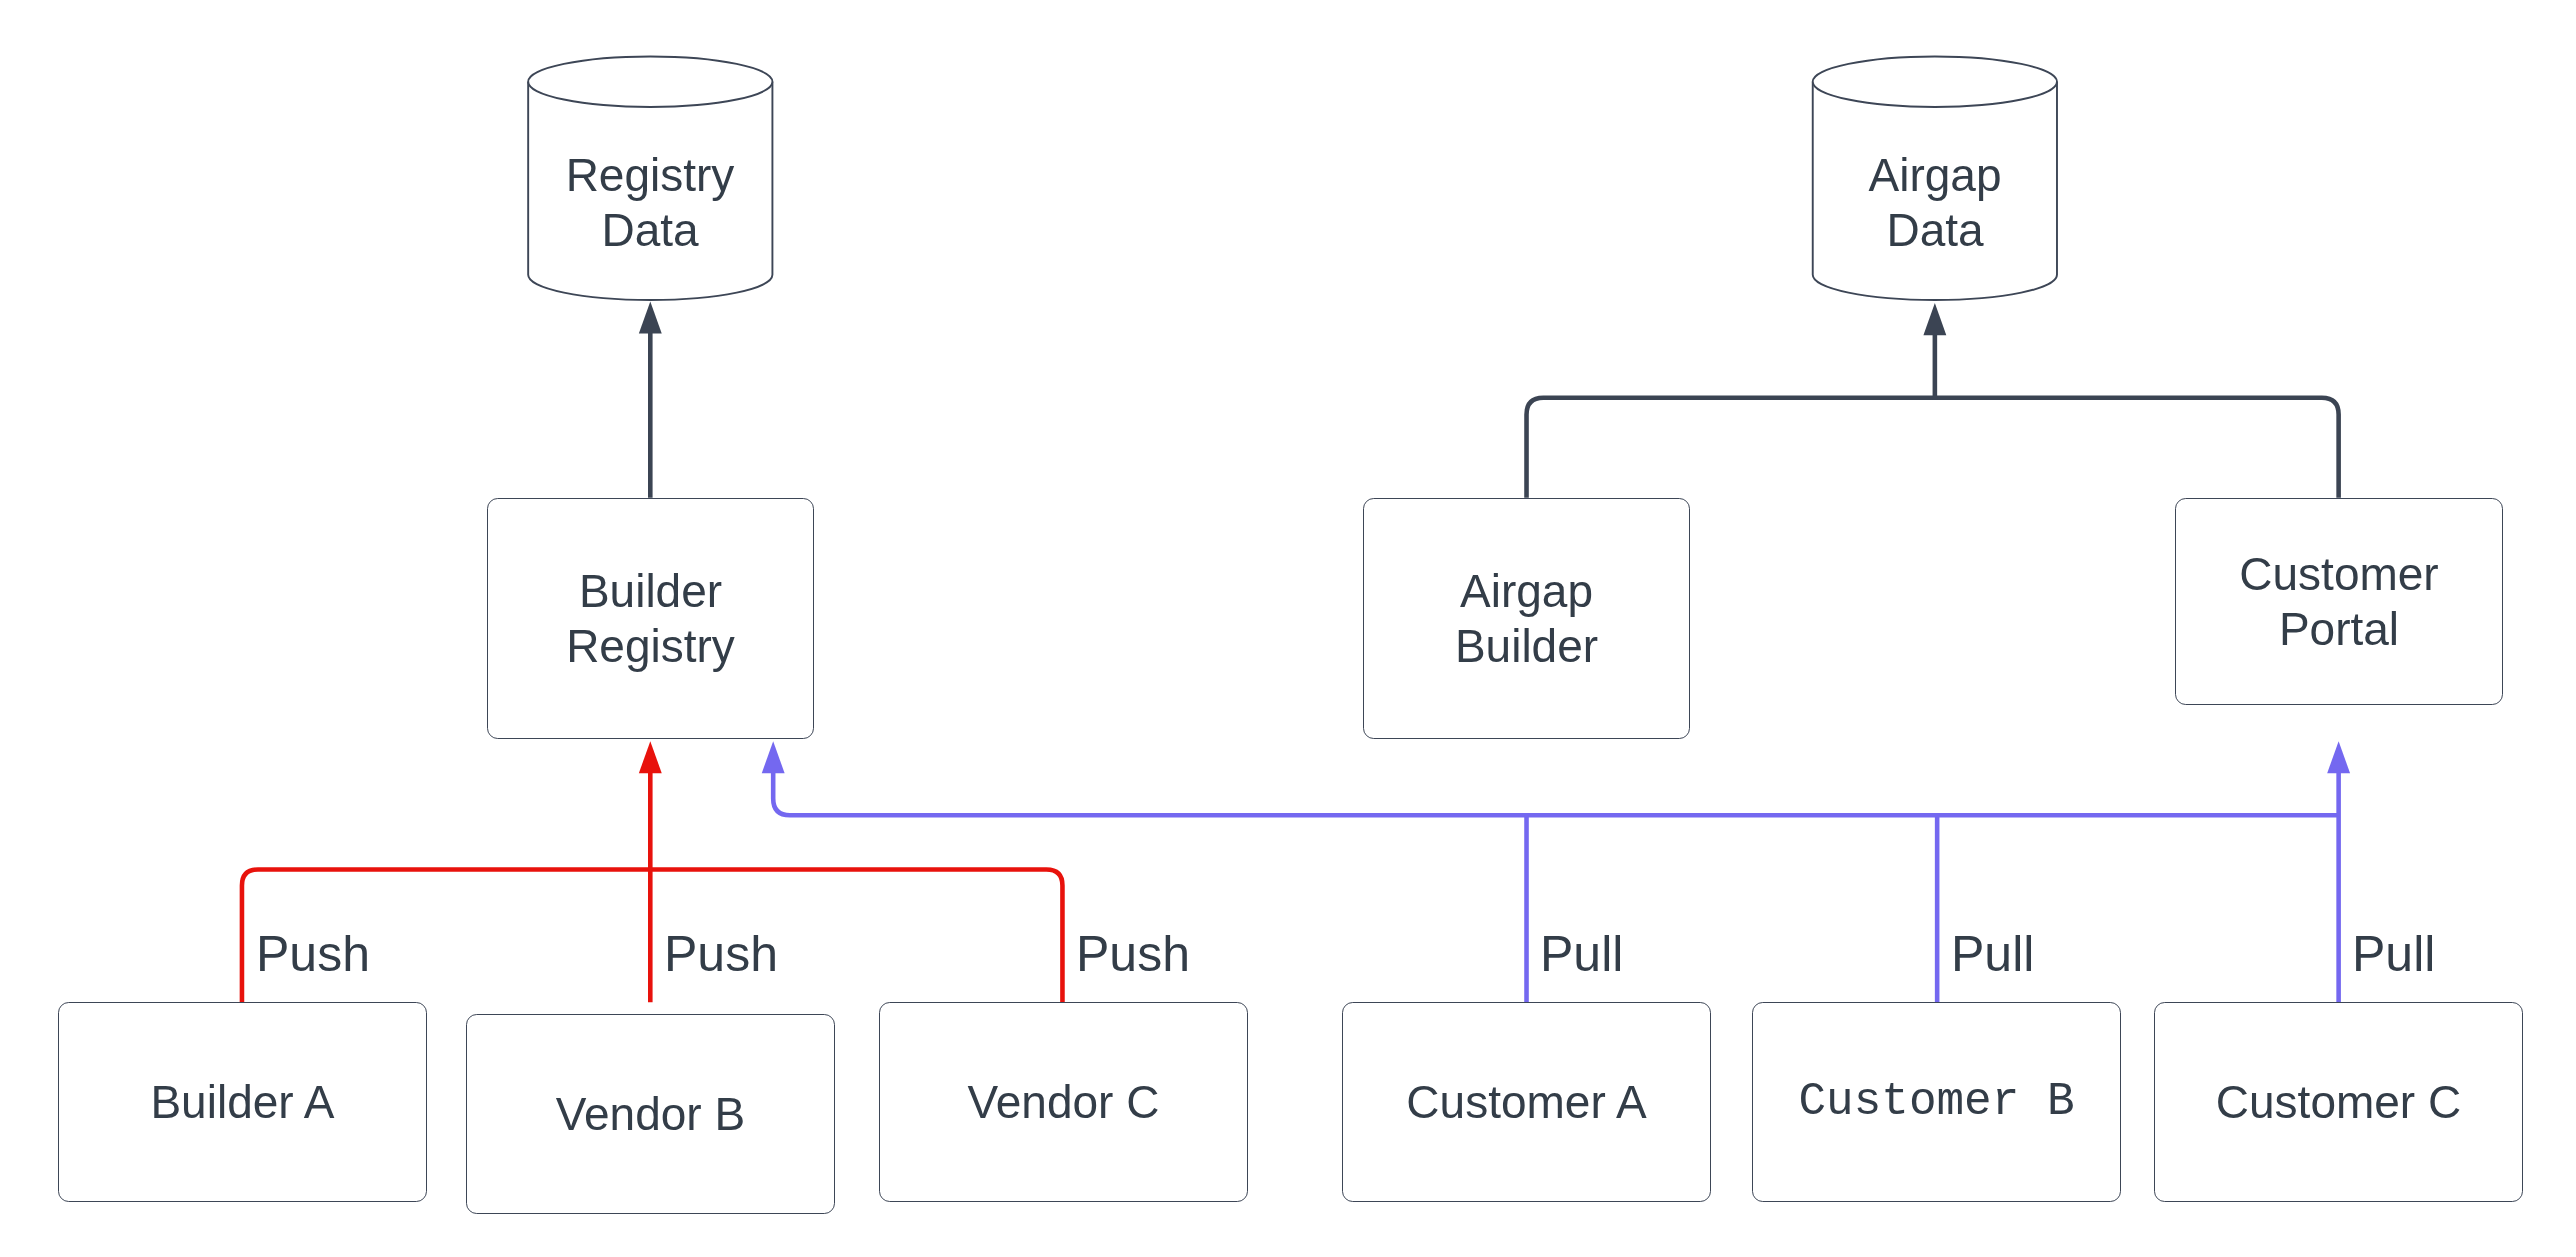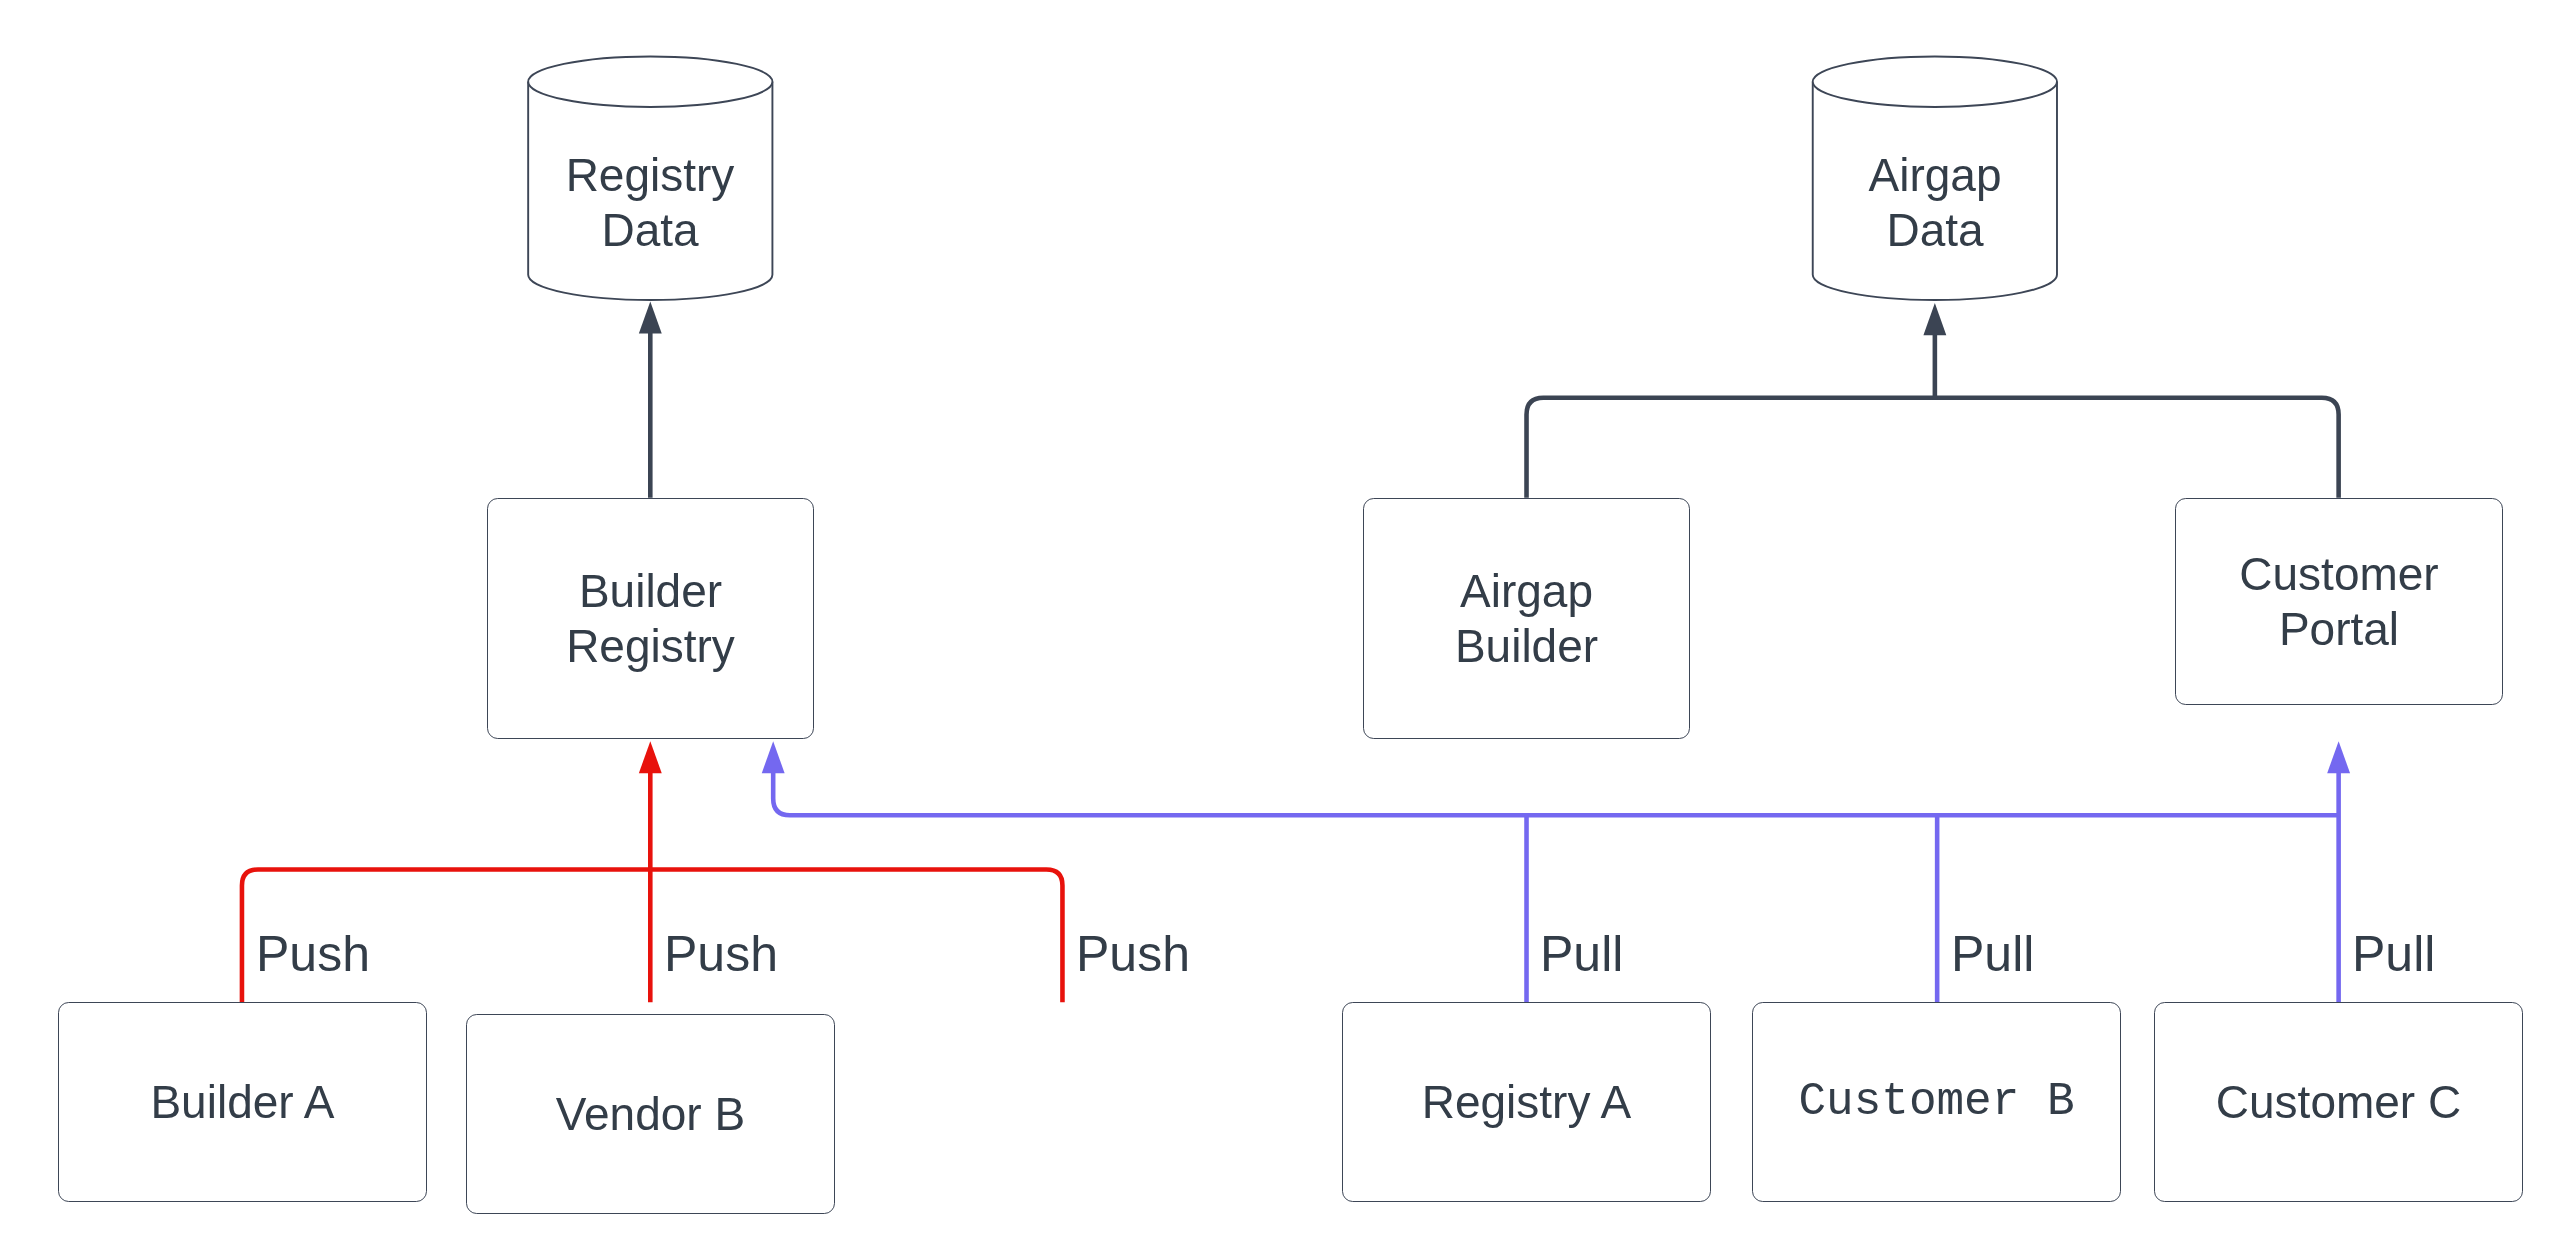--- a/index.html
+++ b/index.html
@@ -122,21 +122,22 @@
 
   <div class="node" style="left:487px; top:498px; width:327px; height:241px;">Builder
 Registry</div>
   <div class="node" style="left:1363px; top:498px; width:327px; height:241px;">Airgap
 Builder</div>
   <div class="node" style="left:2175px; top:498px; width:328px; height:207px;">Customer
 Portal</div>
 
   <div class="node" style="left:58px; top:1002px; width:369px; height:200px;">Builder A</div>
   <div class="node" style="left:466px; top:1002px; width:369px; height:200px;margin-top:12px;">Vendor B</div>
-  <div class="node" style="left:1342px; top:1002px; width:369px; height:200px;">Registry A</div>
+  <div class="node" style="left:879px; top:1002px; width:369px; height:200px;">Vendor C</div>
+  <div class="node" style="left:1342px; top:1002px; width:369px; height:200px;">Customer A</div>
   <div class="node" style="left:1752px; top:1002px; width:369px; height:200px;font-family:Liberation Mono, monospace;">Customer B</div>
   <div class="node" style="left:2154px; top:1002px; width:369px; height:200px;">Customer C</div>
 
   <div class="edge-label" style="left:256px; top:927px;">Push</div>
   <div class="edge-label" style="left:664px; top:927px;">Push</div>
   <div class="edge-label" style="left:1076px; top:927px;">Push</div>
   <div class="edge-label" style="left:1540px; top:927px;">Pull</div>
   <div class="edge-label" style="left:1951px; top:927px;">Pull</div>
   <div class="edge-label" style="left:2352px; top:927px;">Pull</div>
 

